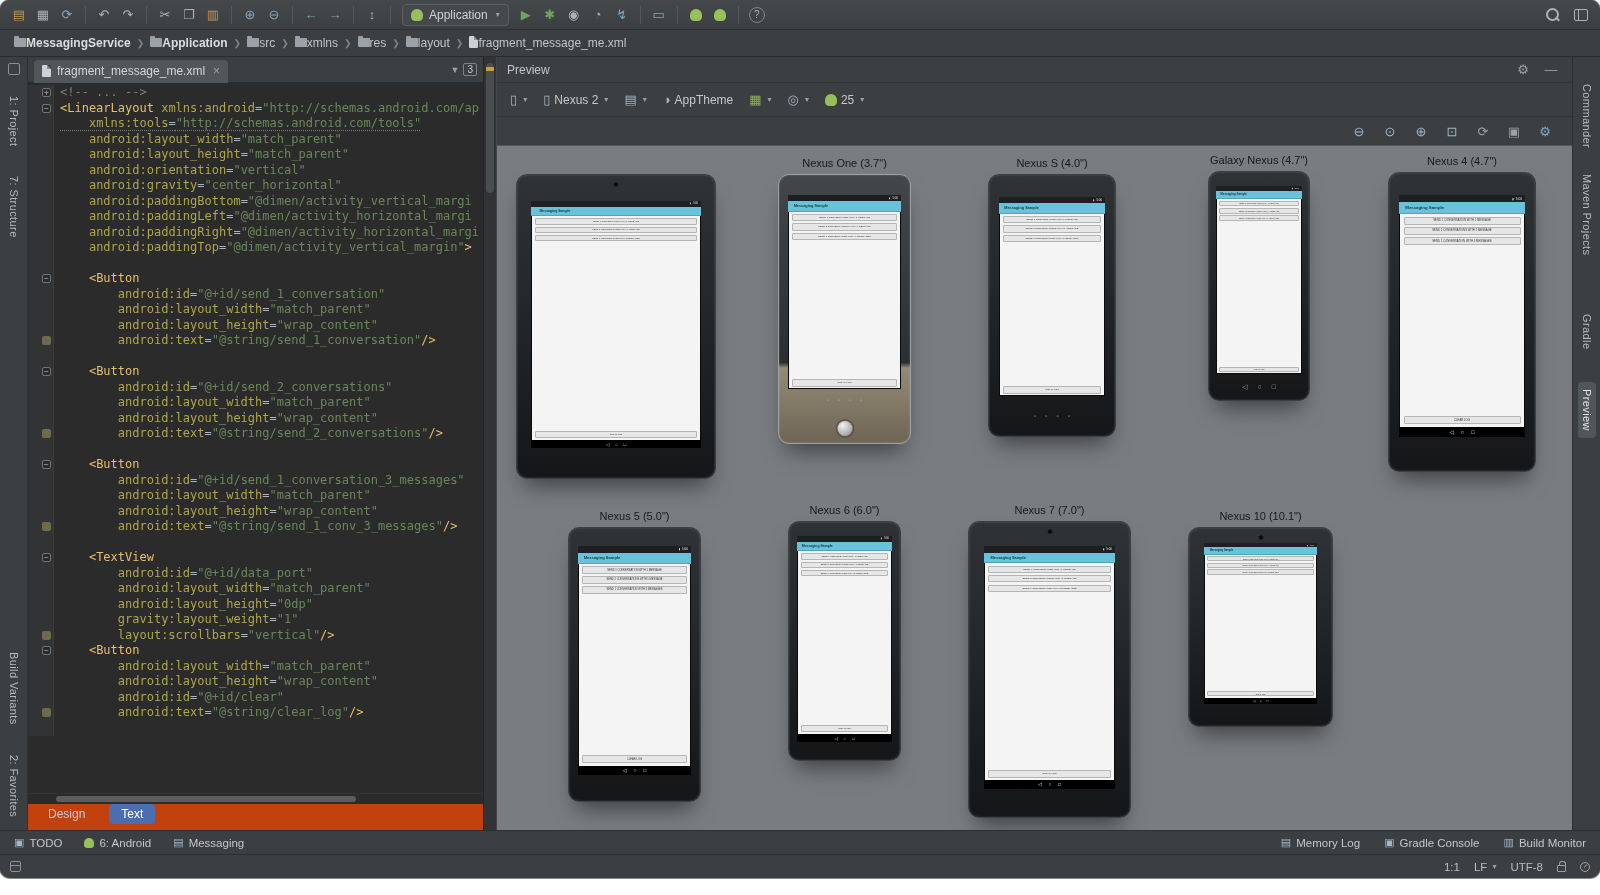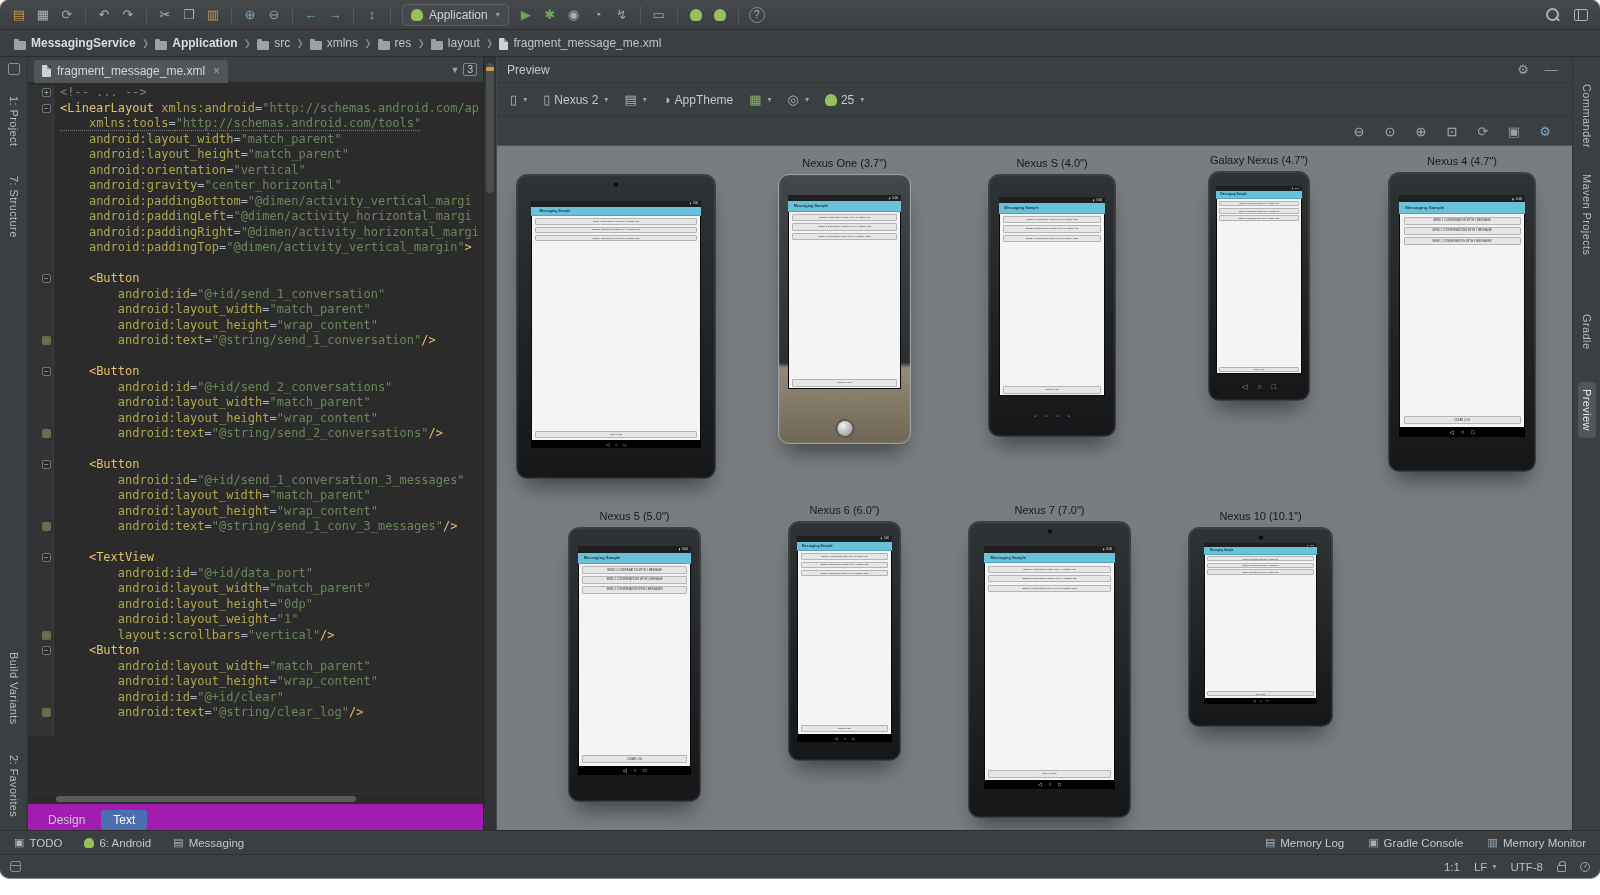--- a/index.html
+++ b/index.html
@@ -21,21 +21,21 @@
             padding:0 8px;height:22px;color:#cdd2d5;font-size:12px;margin:0 4px}
   .tb-spacer{flex:1}
   .search-ic{width:14px;height:14px;position:relative;margin-right:12px}
   .search-ic::before{content:"";position:absolute;left:0;top:0;width:9px;height:9px;border:2px solid #a8b2b8;border-radius:50%}
   .search-ic::after{content:"";position:absolute;left:9px;top:10px;width:5px;height:2px;background:#a8b2b8;transform:rotate(45deg)}
   .panel-ic{width:14px;height:12px;border:1px solid #a8b2b8;border-radius:2px;position:relative;margin-right:4px}
   .panel-ic::before{content:"";position:absolute;left:3px;top:0;bottom:0;width:1px;background:#a8b2b8}
   
   .breadcrumbs{height:27px;flex:none;display:flex;align-items:center;padding:0 10px;background:#3c3f41;
                border-bottom:1px solid #2a2c2e;font-size:12px;color:#bfc4c8}
-  .crumb{display:flex;align-items:flex-end;gap:5px;padding:2px 4px}
+  .crumb{display:flex;align-items:flex-start;padding:2px 4px}
   .crumb.bold span.lbl{font-weight:bold;color:#dadedf}
   .chev{color:#7f8487;margin:0 2px;font-size:9px}
   .folder-ic{width:12px;height:9px;background:#9ba1a8;border-radius:1px;position:relative;flex:none;margin-top:2px}
   .folder-ic::before{content:"";position:absolute;top:-2px;left:0;width:5px;height:2px;background:#9ba1a8;border-radius:1px 1px 0 0}
   .file-ic{width:9px;height:12px;background:#ccd2d7;border-radius:1px;position:relative;flex:none}
   .file-ic::before{content:"";position:absolute;right:0;top:0;border:2px solid #3c3f41;border-left-color:#8a9096;border-bottom-color:#8a9096}
   
   .main{flex:1;display:flex;min-height:0}
   .strip{width:28px;flex:none;background:#3c3f41;display:flex;flex-direction:column;align-items:center;padding:6px 0}
   .strip.left{border-right:1px solid #2e3032}
@@ -60,21 +60,21 @@
         text-align:center;border-radius:2px;flex:none}
   .gic{width:9px;height:9px;background:#6e6a4e;border-radius:2px;flex:none}
   .txt{padding-left:6px;color:#a9b7c6;overflow:hidden}
   .uline{text-decoration:underline dotted #777;text-underline-offset:3px}
   .tk-tag{color:#e8bf6a}
   .tk-attr{color:#aea64b}
   .tk-val{color:#6a8759}
   .tk-com{color:#7f7f7f}
   .hscroll{height:10px;flex:none;background:#2b2b2b;border-top:1px solid #323436;position:relative}
   .hthumb{position:absolute;left:28px;top:2px;height:6px;width:300px;background:#5a5e60;border-radius:3px}
-  .dtbar{height:27px;flex:none;background:#a21caf;border-top:1px solid #2a2c2e;display:flex;align-items:flex-end;padding-left:8px;gap:4px}
+  .dtbar{height:27px;flex:none;background:#c2410c;border-top:1px solid #2a2c2e;display:flex;align-items:flex-start;padding-left:8px;gap:12px}
   .dtab{padding:3px 12px;font-size:12px;color:#c6cacd;border-radius:3px}
   .dtab.active{background:#4b6eaf;color:#fff}
   .splitter{width:14px;flex:none;background:#313335;border-left:1px solid #262626;border-right:1px solid #44474a;position:relative}
   .vthumb{position:absolute;left:2px;top:6px;width:8px;height:130px;background:#54585a;border-radius:4px;opacity:.7}
   .mark{position:absolute;right:2px;width:8px;height:4px;border-radius:1px}
   
   .preview-col{flex:1;display:flex;flex-direction:column;background:#3c3f41;min-width:0}
   .pheader{height:26px;flex:none;display:flex;align-items:center;padding:0 10px;color:#c2c7cb;font-size:12px;border-bottom:1px solid #333537}
   .ph-icons{margin-left:auto;display:flex;gap:6px}
   .ptoolbar{height:34px;flex:none;display:flex;align-items:center;gap:10px;padding:0 10px;border-bottom:1px solid #333537}
@@ -299,21 +299,21 @@
             <div class="cl"><div class="gut"><div class="fold">−</div></div><div class="txt">    <span class="tk-tag">&lt;Button</span></div></div>
             <div class="cl"><div class="gut"></div><div class="txt">        <span class="tk-attr">android:id</span>=<span class="tk-val">"@+id/send_1_conversation_3_messages"</span></div></div>
             <div class="cl"><div class="gut"></div><div class="txt">        <span class="tk-attr">android:layout_width</span>=<span class="tk-val">"match_parent"</span></div></div>
             <div class="cl"><div class="gut"></div><div class="txt">        <span class="tk-attr">android:layout_height</span>=<span class="tk-val">"wrap_content"</span></div></div>
             <div class="cl"><div class="gut"><div class="gic"></div></div><div class="txt">        <span class="tk-attr">android:text</span>=<span class="tk-val">"@string/send_1_conv_3_messages"</span><span class="tk-tag">/&gt;</span></div></div>
             <div class="cl"><div class="gut"></div><div class="txt"></div></div>
             <div class="cl"><div class="gut"><div class="fold">−</div></div><div class="txt">    <span class="tk-tag">&lt;TextView</span></div></div>
             <div class="cl"><div class="gut"></div><div class="txt">        <span class="tk-attr">android:id</span>=<span class="tk-val">"@+id/data_port"</span></div></div>
             <div class="cl"><div class="gut"></div><div class="txt">        <span class="tk-attr">android:layout_width</span>=<span class="tk-val">"match_parent"</span></div></div>
             <div class="cl"><div class="gut"></div><div class="txt">        <span class="tk-attr">android:layout_height</span>=<span class="tk-val">"0dp"</span></div></div>
-            <div class="cl"><div class="gut"></div><div class="txt">        <span class="tk-attr">android:layout_weight</span>=<span class="tk-val">"1"</span></div></div>
+            <div class="cl"><div class="gut"></div><div class="txt">        <span class="tk-attr">gravity:layout_weight</span>=<span class="tk-val">"1"</span></div></div>
             <div class="cl"><div class="gut"><div class="gic"></div></div><div class="txt">        <span class="tk-attr">layout:scrollbars</span>=<span class="tk-val">"vertical"</span><span class="tk-tag">/&gt;</span></div></div>
             <div class="cl"><div class="gut"><div class="fold">−</div></div><div class="txt">    <span class="tk-tag">&lt;Button</span></div></div>
             <div class="cl"><div class="gut"></div><div class="txt">        <span class="tk-attr">android:layout_width</span>=<span class="tk-val">"match_parent"</span></div></div>
             <div class="cl"><div class="gut"></div><div class="txt">        <span class="tk-attr">android:layout_height</span>=<span class="tk-val">"wrap_content"</span></div></div>
             <div class="cl"><div class="gut"></div><div class="txt">        <span class="tk-attr">android:id</span>=<span class="tk-val">"@+id/clear"</span></div></div>
             <div class="cl"><div class="gut"><div class="gic"></div></div><div class="txt">        <span class="tk-attr">android:text</span>=<span class="tk-val">"@string/clear_log"</span><span class="tk-tag">/&gt;</span></div></div>
             <div class="cl"><div class="gut"></div><div class="txt"></div></div>
           </div>
       </div>
       <div class="hscroll">
@@ -630,21 +630,21 @@
         <div class="bb-item">
           <span class="bic">▤</span>
           <span>Memory Log</span>
         </div>
         <div class="bb-item">
           <span class="bic">▣</span>
           <span>Gradle Console</span>
         </div>
         <div class="bb-item">
           <span class="bic">▥</span>
-          <span>Memory Monitor</span>
+          <span>Build Monitor</span>
         </div>
       </div>
     </div>
 
   <div class="statusbar">
     <div class="sb-toggle"></div>
     <div class="sb-spacer"></div>
     <span class="sb-item">1:1</span>
     <span class="sb-item">
       <span>LF</span>

